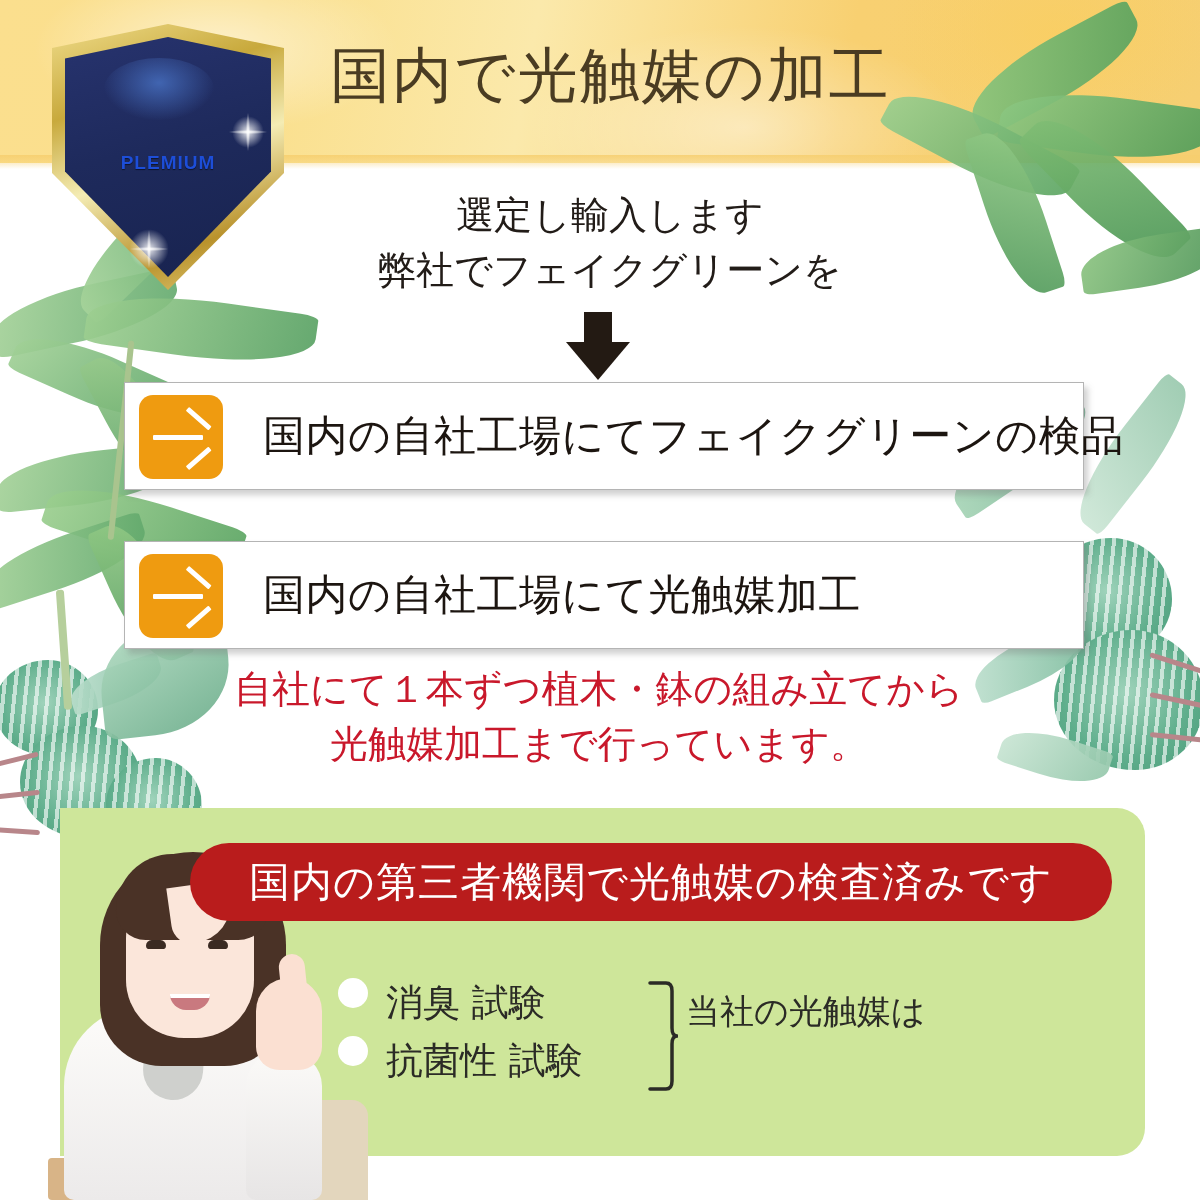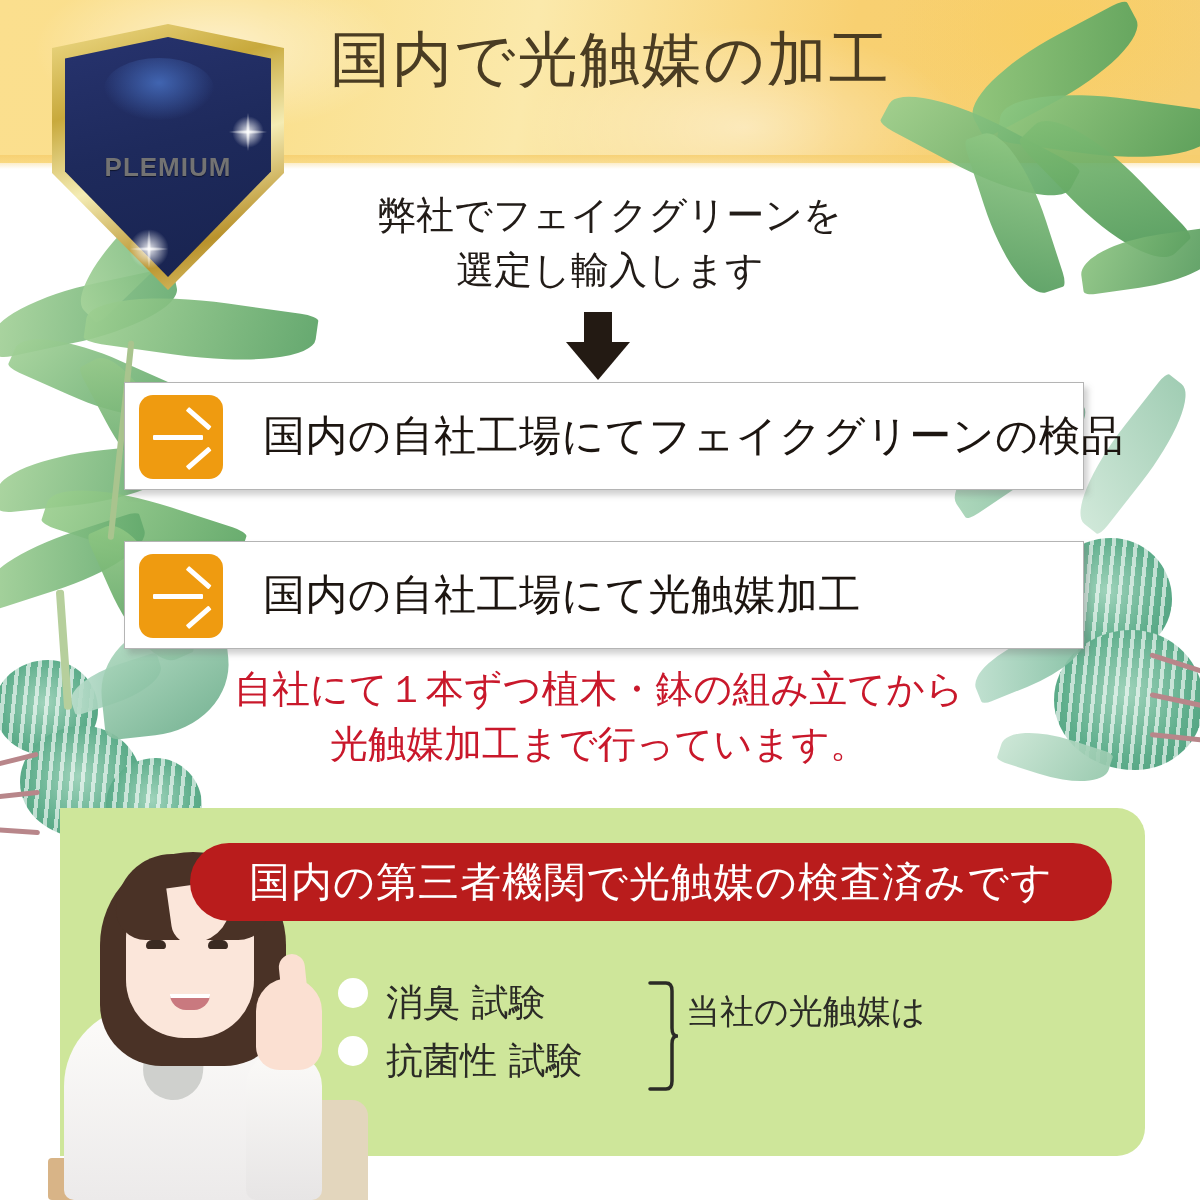--- a/index.html
+++ b/index.html
@@ -32,21 +32,21 @@
   .header-band::after {
     content: "";
     position: absolute;
     left: 0; bottom: -6px;
     width: 100%; height: 14px;
     background: linear-gradient(180deg, rgba(246,206,110,.85), rgba(255,255,255,0));
   }
 
   .header-title {
     position: absolute;
-    left: 330px; top: 26px;
+    left: 330px; top: 42px;
     width: 640px;
     font-size: 60px;
     line-height: 1.1;
     letter-spacing: 2px;
     color: #4a3c22;
     white-space: nowrap;
     font-family: "DejaVu Sans", "Liberation Sans", sans-serif;
   }
 
   
@@ -85,24 +85,24 @@
     letter-spacing: 1px;
     color: #ffffff;
     text-shadow: 0 2px 3px rgba(0,0,0,.55);
     font-family: "DejaVu Sans", "Liberation Sans", sans-serif;
   }
   .badge-sub {
     position: absolute;
     left: 0; top: 128px;
     width: 100%;
     text-align: center;
-    font-size: 26px;
+    font-size: 19px;
     font-weight: bold;
     letter-spacing: 1px;
-    color: #737373;
+    color: #1d4ed8;
     text-shadow: 0 1px 1px rgba(0,0,0,.5);
   }
   .sparkle {
     position: absolute;
     width: 56px; height: 56px;
     background:
       radial-gradient(ellipse 28px 3px at 50% 50%, #fff 0%, rgba(255,255,255,0) 70%),
       radial-gradient(ellipse 3px 28px at 50% 50%, #fff 0%, rgba(255,255,255,0) 70%),
       radial-gradient(circle at 50% 50%, rgba(255,255,255,.9) 0%, rgba(255,255,255,0) 40%);
   }
@@ -455,22 +455,22 @@
     <div class="badge-inner"></div>
     <div class="badge-gloss"></div>
     <div class="badge-sub">PLEMIUM</div>
     <div class="sparkle s1"></div>
     <div class="sparkle s2"></div>
   </div>
 
   <div class="header-title">国内で光触媒の加工</div>
 
   <div class="sub-head">
+    <div>選定し輸入します</div>
     <div>弊社でフェイクグリーンを</div>
-    <div>選定し輸入します</div>
   </div>
 
   <div class="down-arrow">
     <div class="shaft"></div>
     <div class="head"></div>
   </div>
 
   <div class="step-box b1">
     <div class="step-icon">
       <div class="a-shaft"></div>

